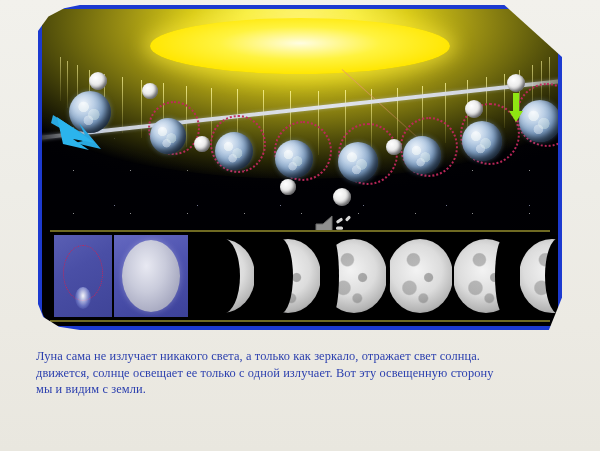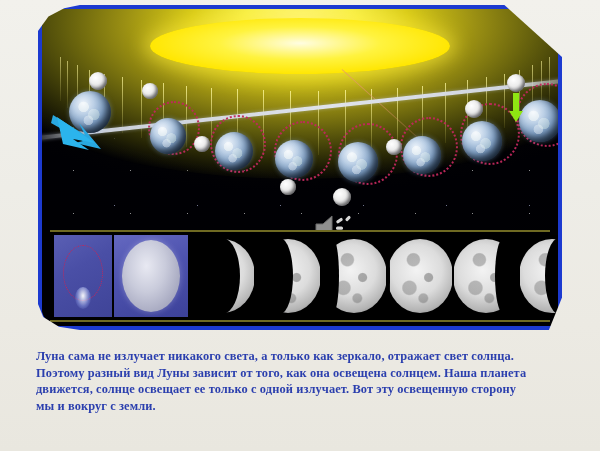--- a/index.html
+++ b/index.html
@@ -265,21 +265,21 @@
   }
 
   
   #caption {
     position: absolute;
     left: 36px;
     top: 348px;
     width: 540px;
     color: #2b3fae;
     font-family: "Liberation Serif", serif;
-    font-weight: bold;
+    font-weight: normal;
     font-size: 12.4px;
     line-height: 16.5px;
     letter-spacing: .1px;
     text-align: left;
   }
   #caption p { margin: 0; }
 
   
   #watermark {
     position: absolute;
@@ -424,19 +424,18 @@
               <div class="shadow" style="width: 62%; right: -1%; border-radius: 34% 50% 50% 34% / 50%;"></div>
             </div>
           </div>
         </div>
 
     </div>
   </div>
 
   <div id="caption" style="color: rgb(43, 63, 174);">
       <p>Луна сама не излучает никакого света, а только как зеркало, отражает свет солнца.</p>
-      <p>Поэтому разный вид Луны зависит от того, как она освещена солнцем. Наша планета</p>
       <p>движется, солнце освещает ее только с одной излучает. Вот эту освещенную  сторону</p>
-      <p>мы и вокруг с земли.</p>
+      <p>мы и видим с земли.</p>
     </div>
 
 
 </div>
 
 </body></html>

